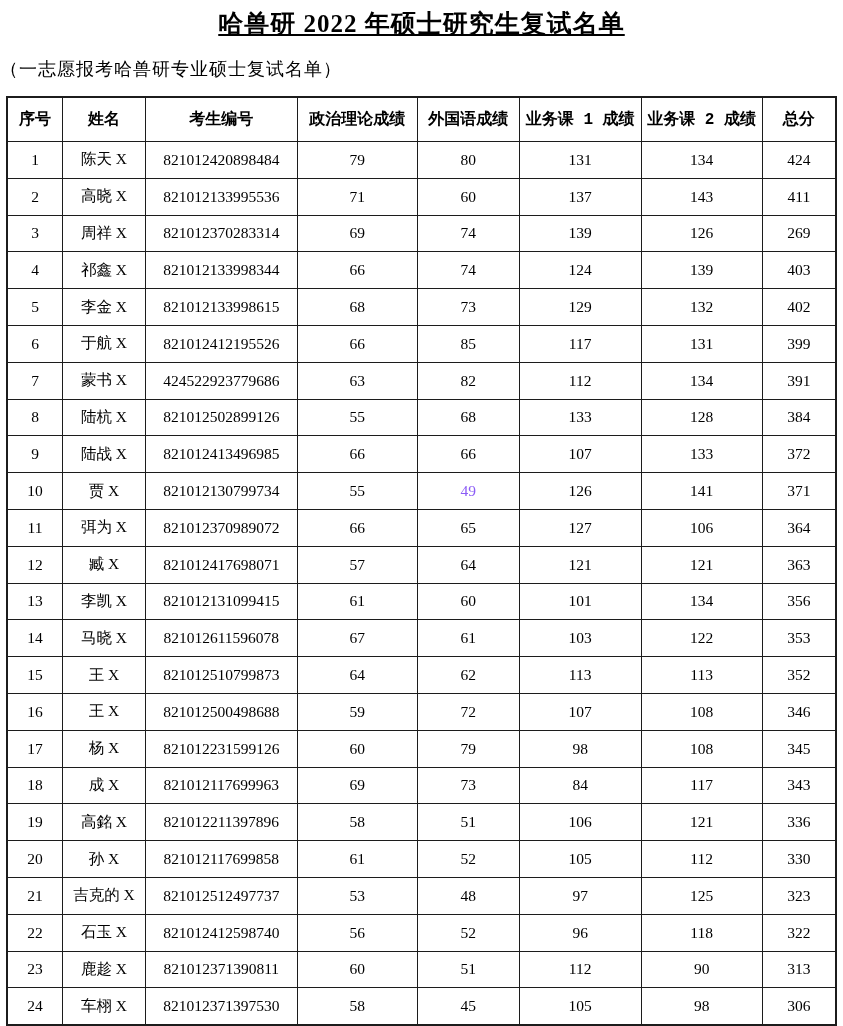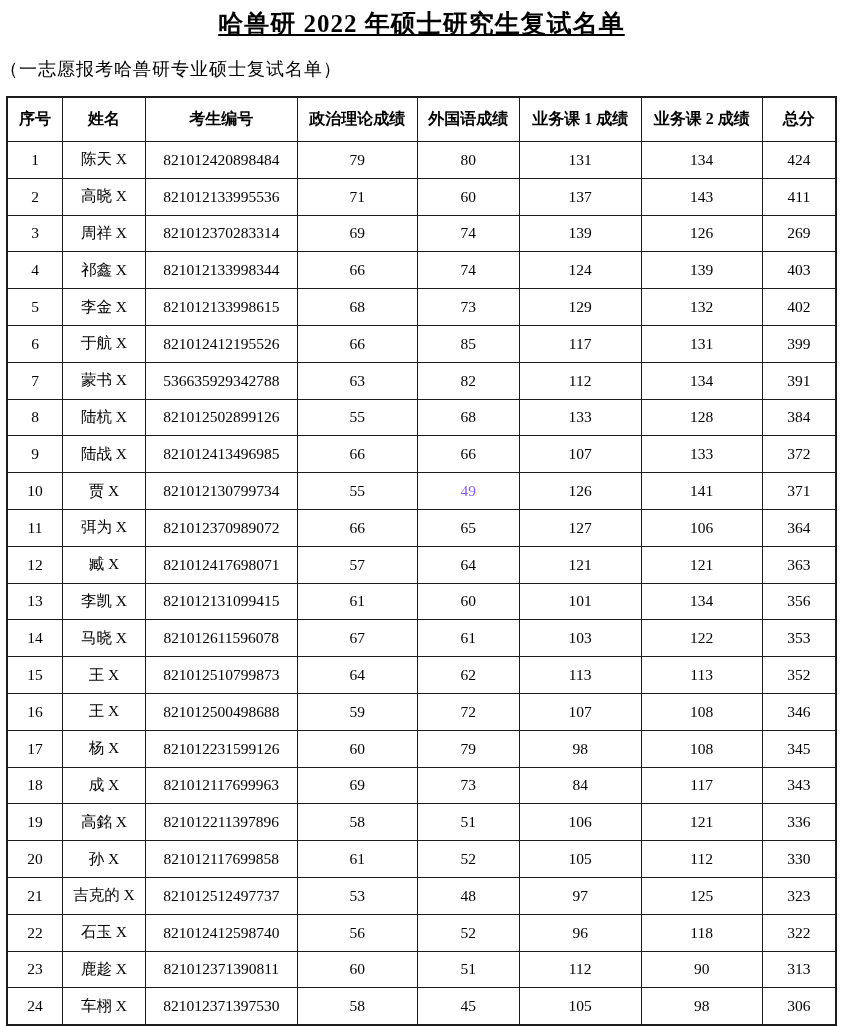--- a/index.html
+++ b/index.html
@@ -43,20 +43,21 @@
     text-align: center;
     vertical-align: middle;
     white-space: nowrap;
     overflow: hidden;
     padding: 0;
   }
   table.roster th {
     height: 43px;
     font-size: 16px;
     font-weight: bold;
+    font-family: Liberation Mono, monospace;
   }
   table.roster td {
     height: 35.8px;
     font-size: 15.5px;
     font-weight: normal;
   }
   col.c-seq     { width: 6.7%;  }
   col.c-name    { width: 10.0%; }
   col.c-id      { width: 18.3%; }
   col.c-pol     { width: 14.5%; }
@@ -152,21 +153,21 @@
         <td>821012412195526</td>
         <td>66</td>
         <td>85</td>
         <td>117</td>
         <td>131</td>
         <td>399</td>
       </tr>
       <tr>
         <td>7</td>
         <td>蒙书 X</td>
-        <td>536635929342788</td>
+        <td>424522923779686</td>
         <td>63</td>
         <td>82</td>
         <td>112</td>
         <td>134</td>
         <td>391</td>
       </tr>
       <tr>
         <td>8</td>
         <td>陆杭 X</td>
         <td>821012502899126</td>

